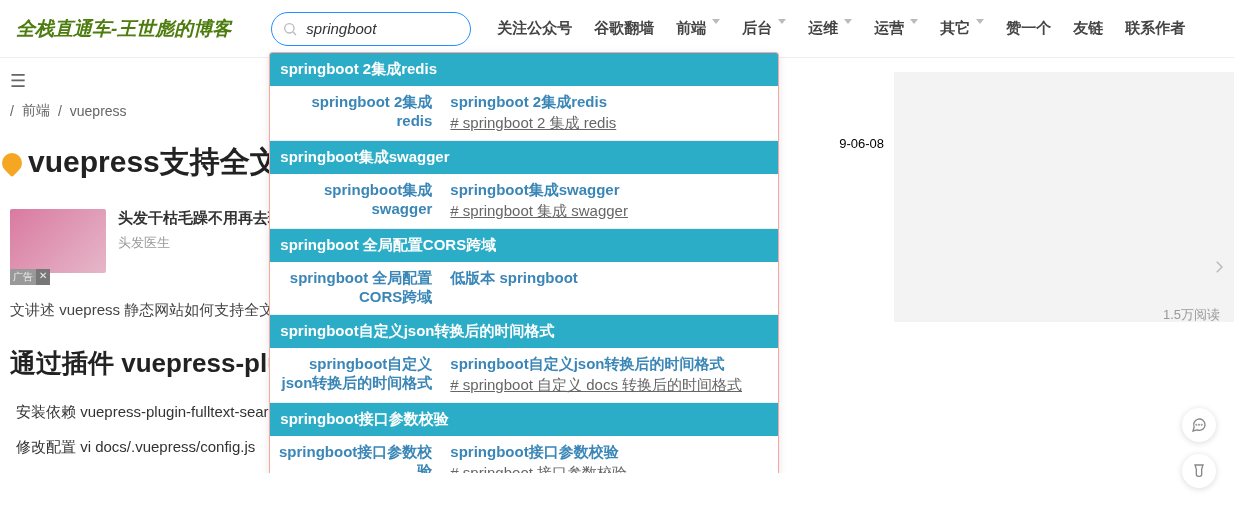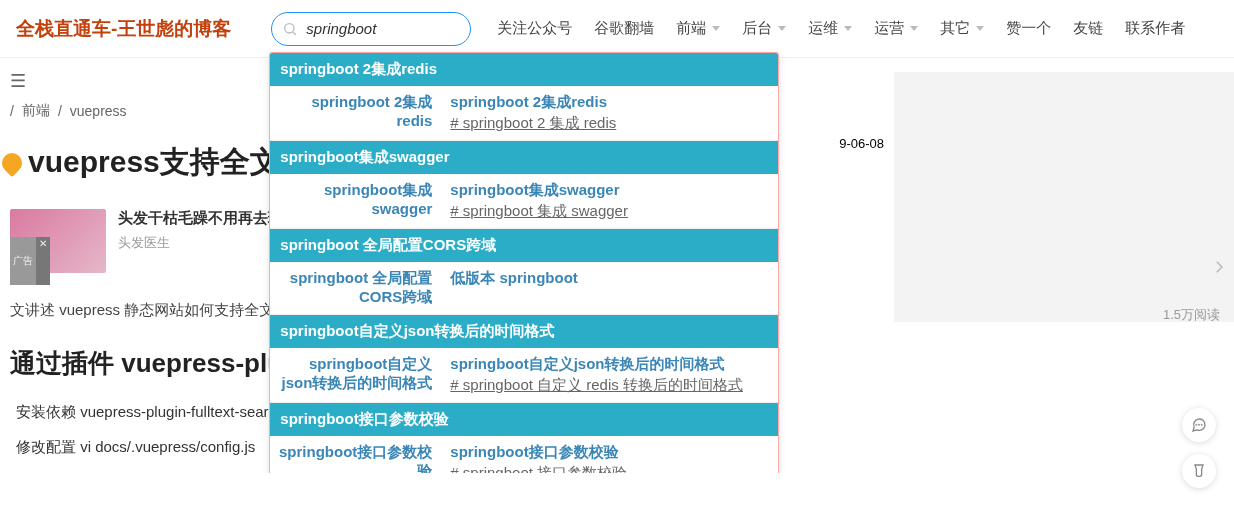--- a/index.html
+++ b/index.html
@@ -1,28 +1,28 @@
 <!DOCTYPE html>
 <html><head>
 <meta charset="utf-8">
 <style>
   *{box-sizing:border-box;margin:0;padding:0;}
   body{font-family:-apple-system,BlinkMacSystemFont,"Segoe UI","PingFang SC","Microsoft YaHei",Arial,sans-serif;font-size:14px;color:#333;background:#fff;overflow:hidden;}
 
   
   .header{height:58px;display:flex;align-items:center;padding:0 16px;border-bottom:1px solid #eee;position:relative;z-index:10;background:#fff;}
-  .site-title{font-size:19px;font-weight:700;color:#c2410c;white-space:nowrap;margin-right:40px;}
+  .site-title{font-size:19px;font-weight:700;color:#4d7c0f;white-space:nowrap;margin-right:40px;font-style:italic;}
   .search-wrap{position:relative;}
   .search-box{display:flex;align-items:center;height:34px;width:200px;border:1px solid #1e90ff;border-radius:17px;padding:0 12px 0 10px;}
   .search-box .icon{width:16px;height:16px;flex:0 0 16px;position:relative;}
   .search-box .icon svg{width:16px;height:16px;stroke:#bbb;stroke-width:2;fill:none;}
   .search-box input{border:none;outline:none;font-size:15px;margin-left:8px;flex:1;min-width:0;color:#333;font-style:italic;}
 
   .nav{display:flex;align-items:center;gap:22px;margin-left:26px;white-space:nowrap;font-size:15px;color:#444;}
-  .nav-item{display:flex;align-items:center;gap:4px;cursor:pointer;}
+  .nav-item{display:flex;align-items:flex-start;gap:4px;cursor:pointer;font-weight:bold;}
   .chev{width:0;height:0;border-left:4px solid transparent;border-right:4px solid transparent;border-top:5px solid #bbb;margin-left:2px;}
 
   
   .suggestions{position:absolute;left:-2px;top:40px;width:510px;background:#fff;border:1px solid #fca5a5;border-radius:3px;box-shadow:0 2px 8px rgba(0,0,0,.1);max-height:468px;overflow:auto;font-size:15px;}
   .sg-group-hdr{background:#2cadc7;color:#fff;font-weight:600;padding:7px 10px;}
   .sg-row{display:flex;border-bottom:1px solid #eee;}
   .sg-left{width:170px;flex:0 0 170px;padding:7px 8px;text-align:right;color:#3a86b7;font-weight:600;}
   .sg-right{flex:1;padding:7px 10px;}
   .sg-right .t{color:#3a86b7;font-weight:600;}
   .sg-right .snip{color:#666;margin-top:2px;text-decoration:underline;}
@@ -30,21 +30,21 @@
   
   .page{padding:12px 0 0 10px;}
   .hamburger{font-size:18px;color:#666;margin-bottom:10px;display:inline-block;}
   .crumbs{color:#666;font-size:14px;margin-bottom:22px;display:flex;gap:8px;align-items:center;}
   .crumbs span{color:#666;}
   .page-heading{display:flex;align-items:center;gap:6px;font-size:30px;font-weight:700;color:#222;margin-bottom:26px;}
   .fire{width:20px;height:20px;background:#f5a623;border-radius:50% 50% 50% 10%;transform:rotate(-45deg);margin-left:-8px;}
   .ad{display:flex;align-items:flex-start;gap:12px;margin-bottom:28px;}
   .ad-img{width:96px;height:64px;background:linear-gradient(135deg,#d97aa0,#e6b7c9);border-radius:2px;position:relative;}
   .ad-badge{position:absolute;left:0;bottom:-12px;display:flex;font-size:10px;}
-  .ad-badge .b1{background:#999;color:#eee;padding:17px 3px;}
+  .ad-badge .b1{background:#999;color:#eee;padding:1px 3px;}
   .ad-badge .b2{background:#777;color:#eee;padding:1px 3px;}
   .ad-text{font-size:15px;}
   .ad-text .title{font-weight:700;color:#333;white-space:nowrap;overflow:hidden;text-overflow:ellipsis;max-width:180px;}
   .ad-text .src{color:#999;font-size:13px;margin-top:6px;}
   .summary{font-size:15px;color:#444;margin-bottom:26px;white-space:nowrap;overflow:hidden;}
   .sub-heading{font-size:26px;font-weight:700;color:#222;margin-bottom:22px;white-space:nowrap;overflow:hidden;}
   .code-line{font-size:15px;color:#333;margin:0 0 16px 6px;}
 
   
   .meta{position:absolute;right:350px;top:136px;color:#000000;font-size:13px;}
@@ -94,21 +94,21 @@
           <div class="sg-left">springboot 全局配置CORS跨域</div>
           <div class="sg-right">
             <div class="t">低版本 springboot</div>
           </div>
         </div>
         <div class="sg-group-hdr">springboot自定义json转换后的时间格式</div>
         <div class="sg-row">
           <div class="sg-left">springboot自定义json转换后的时间格式</div>
           <div class="sg-right">
             <div class="t">springboot自定义json转换后的时间格式</div>
-            <div class="snip"># springboot 自定义 redis 转换后的时间格式</div>
+            <div class="snip"># springboot 自定义 docs 转换后的时间格式</div>
           </div>
         </div>
         <div class="sg-group-hdr">springboot接口参数校验</div>
         <div class="sg-row">
           <div class="sg-left">springboot接口参数校验</div>
           <div class="sg-right">
             <div class="t">springboot接口参数校验</div>
             <div class="snip"># springboot 接口参数校验</div>
           </div>
         </div>

